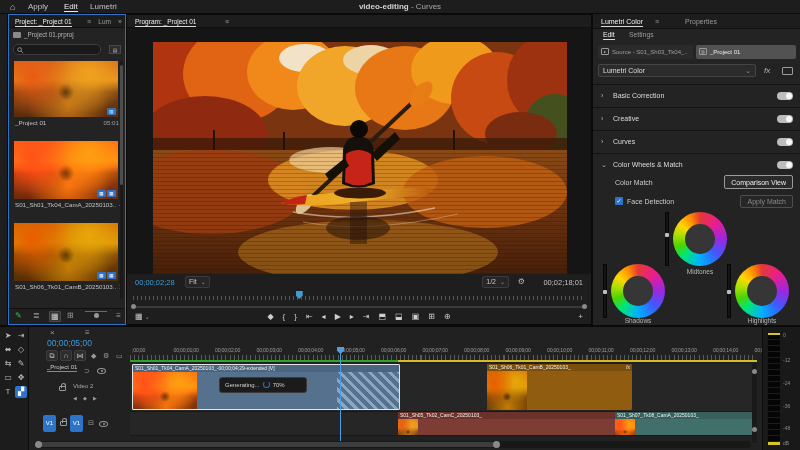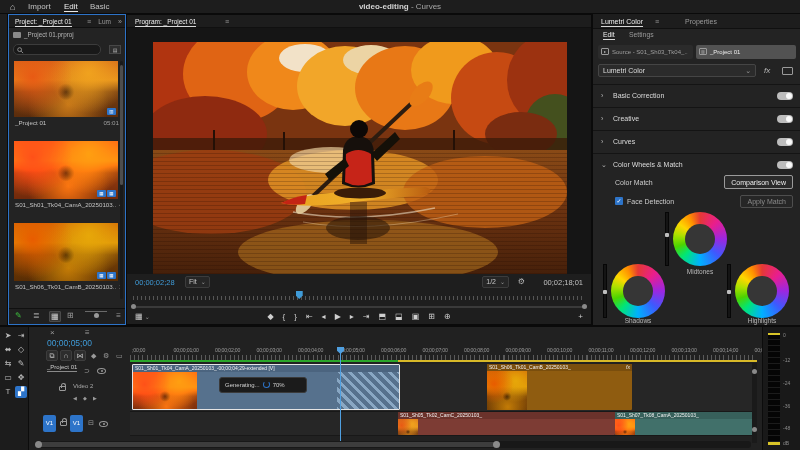--- a/index.html
+++ b/index.html
@@ -163,23 +163,23 @@
   #meter-bar .bot { position:absolute; left:0; bottom:0; width:12px; height:3px; background:#d8c428; }
   .mlabel { position:absolute; left:20px; font-size:5px; color:#8a8a8a; }
 </style>
 </head>
 <body>
 
 <div id="screen">
 
   <div id="app-bar">
     <span class="home">⌂</span>
-    <span class="menu-item" style="left:28px">Import</span>
+    <span class="menu-item" style="left:28px">Apply</span>
     <span class="menu-item active" style="left:64px">Edit</span>
-    <span class="menu-item" style="left:90px">Basic</span>
+    <span class="menu-item" style="left:90px">Lumetri</span>
     <span id="win-title"><span class="t">video-editing</span> <span>- Curves</span></span>
   </div>
 
   <div id="left-strip"></div>
   <div id="project-panel">
     <div class="panel-hdr">
       <span class="hdr-tab active" style="left:6px">Project: _Project 01</span>
       <span class="hamb" style="position:absolute;left:78px;top:3px">≡</span>
       <span class="hdr-tab" style="right:14px;color:#9a9a9a">Lum</span>
       <span class="hamb" style="position:absolute;right:3px;top:3px">»</span>

